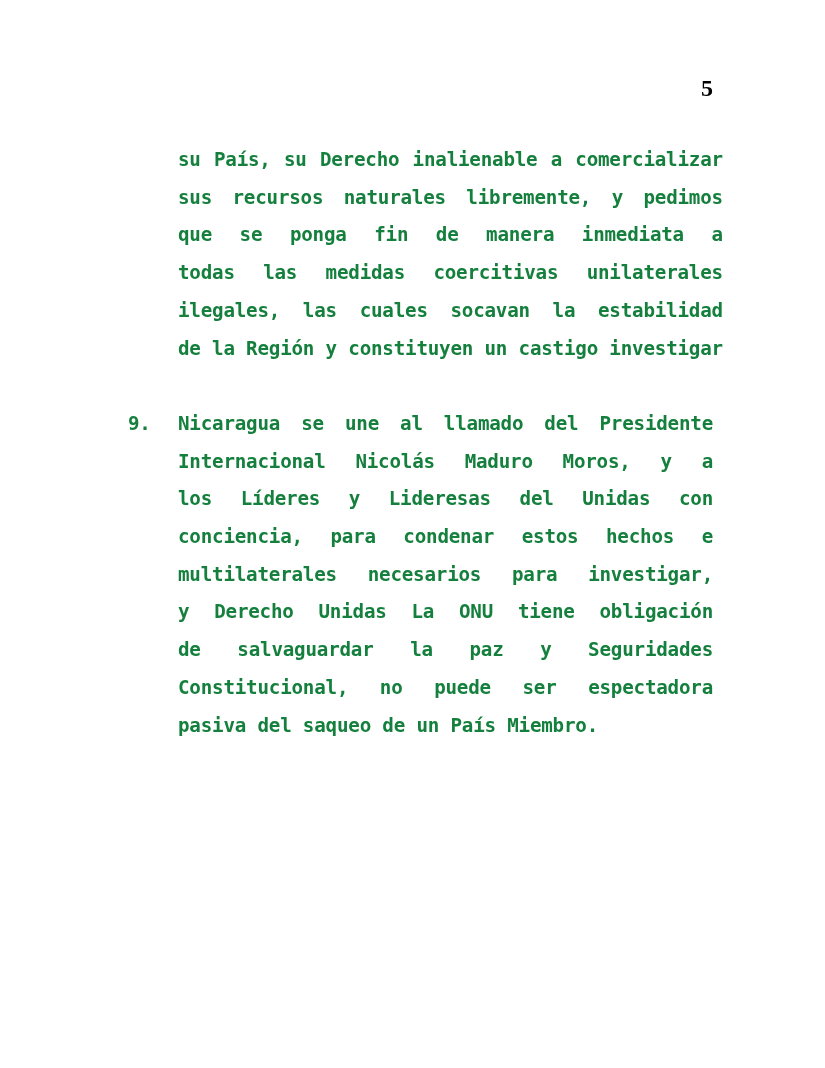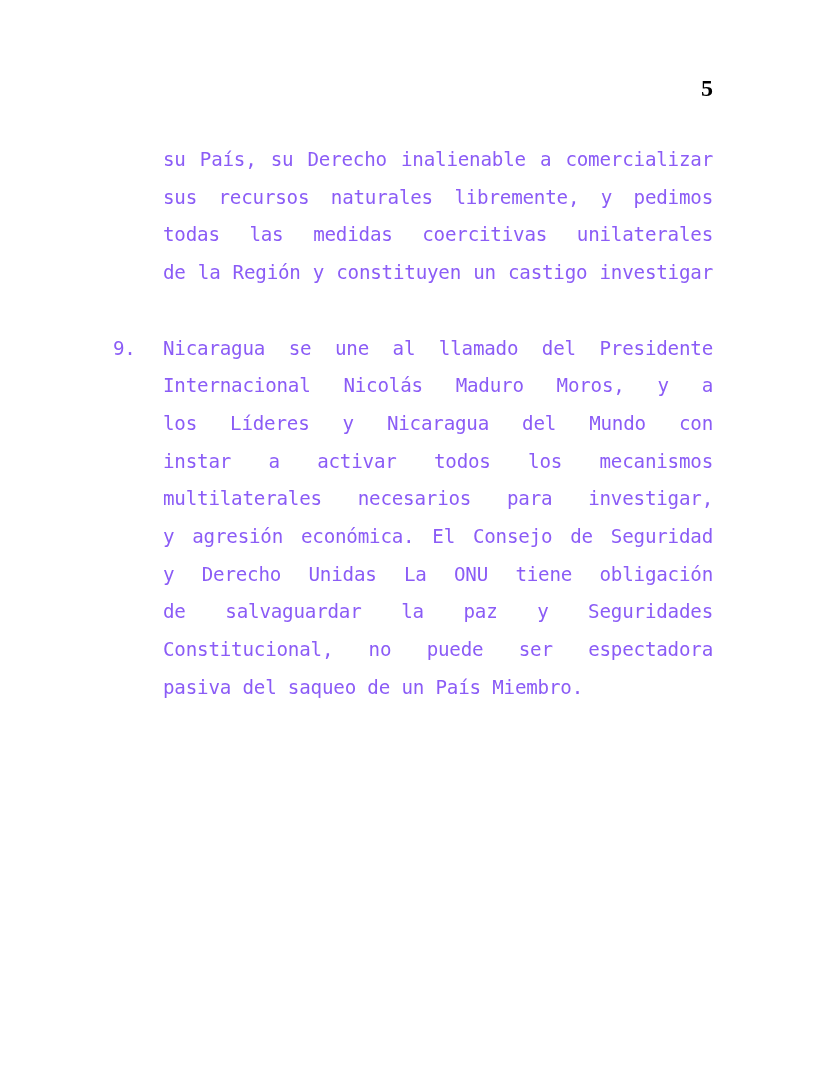--- a/index.html
+++ b/index.html
@@ -35,25 +35,26 @@
     position: absolute;
     left: 113px;
     top: 141px;
     width: 600px;
   }
 
   .para {
     display: flex;
     align-items: flex-start;
     font-family: "DejaVu Sans Mono", "Liberation Mono", monospace;
-    font-weight: normal;
+    font-weight: bold;
     font-size: 19.2px;
     line-height: 37.7px;
-    color: #8b5cf6;
+    color: #15803d;
     letter-spacing: -0.2px;
+    margin-left: 15px;
   }
 
   .para-marker {
     width: 50px;
     flex: 0 0 50px;
     text-align: left;
     white-space: nowrap;
   }
 
   .para-body {
@@ -87,36 +88,37 @@
 
   <div class="page-number">5</div>
 
   <div class="body-column">
 
     <div class="para">
       <div class="para-marker"></div>
       <div class="para-body">
           <span class="ln">su País, su Derecho inalienable a comercializar</span>
           <span class="ln">sus recursos naturales libremente, y pedimos</span>
+          <span class="ln">que se ponga fin de manera inmediata a</span>
           <span class="ln">todas las medidas coercitivas unilaterales</span>
+          <span class="ln">ilegales, las cuales socavan la estabilidad</span>
           <span class="ln">de la Región y constituyen un castigo investigar</span>
         </div>
     </div>
 
     <div class="para-spacer"></div>
 
     <div class="para">
       <div class="para-marker">9.</div>
       <div class="para-body">
           <span class="ln">Nicaragua se une al llamado del Presidente</span>
           <span class="ln">Internacional Nicolás Maduro Moros, y a</span>
-          <span class="ln">los Líderes y Nicaragua del Mundo con</span>
-          <span class="ln">instar a activar todos los mecanismos</span>
+          <span class="ln">los Líderes y Lideresas del Unidas con</span>
+          <span class="ln">conciencia, para condenar estos hechos e</span>
           <span class="ln">multilaterales necesarios para investigar,</span>
-          <span class="ln">y agresión económica. El Consejo de Seguridad</span>
           <span class="ln">y Derecho Unidas La ONU tiene obligación</span>
           <span class="ln">de salvaguardar la paz y Seguridades</span>
           <span class="ln">Constitucional, no puede ser espectadora</span>
           <span class="ln last">pasiva del saqueo de un País Miembro.</span>
         </div>
     </div>
 
   </div>
 </div>
 

